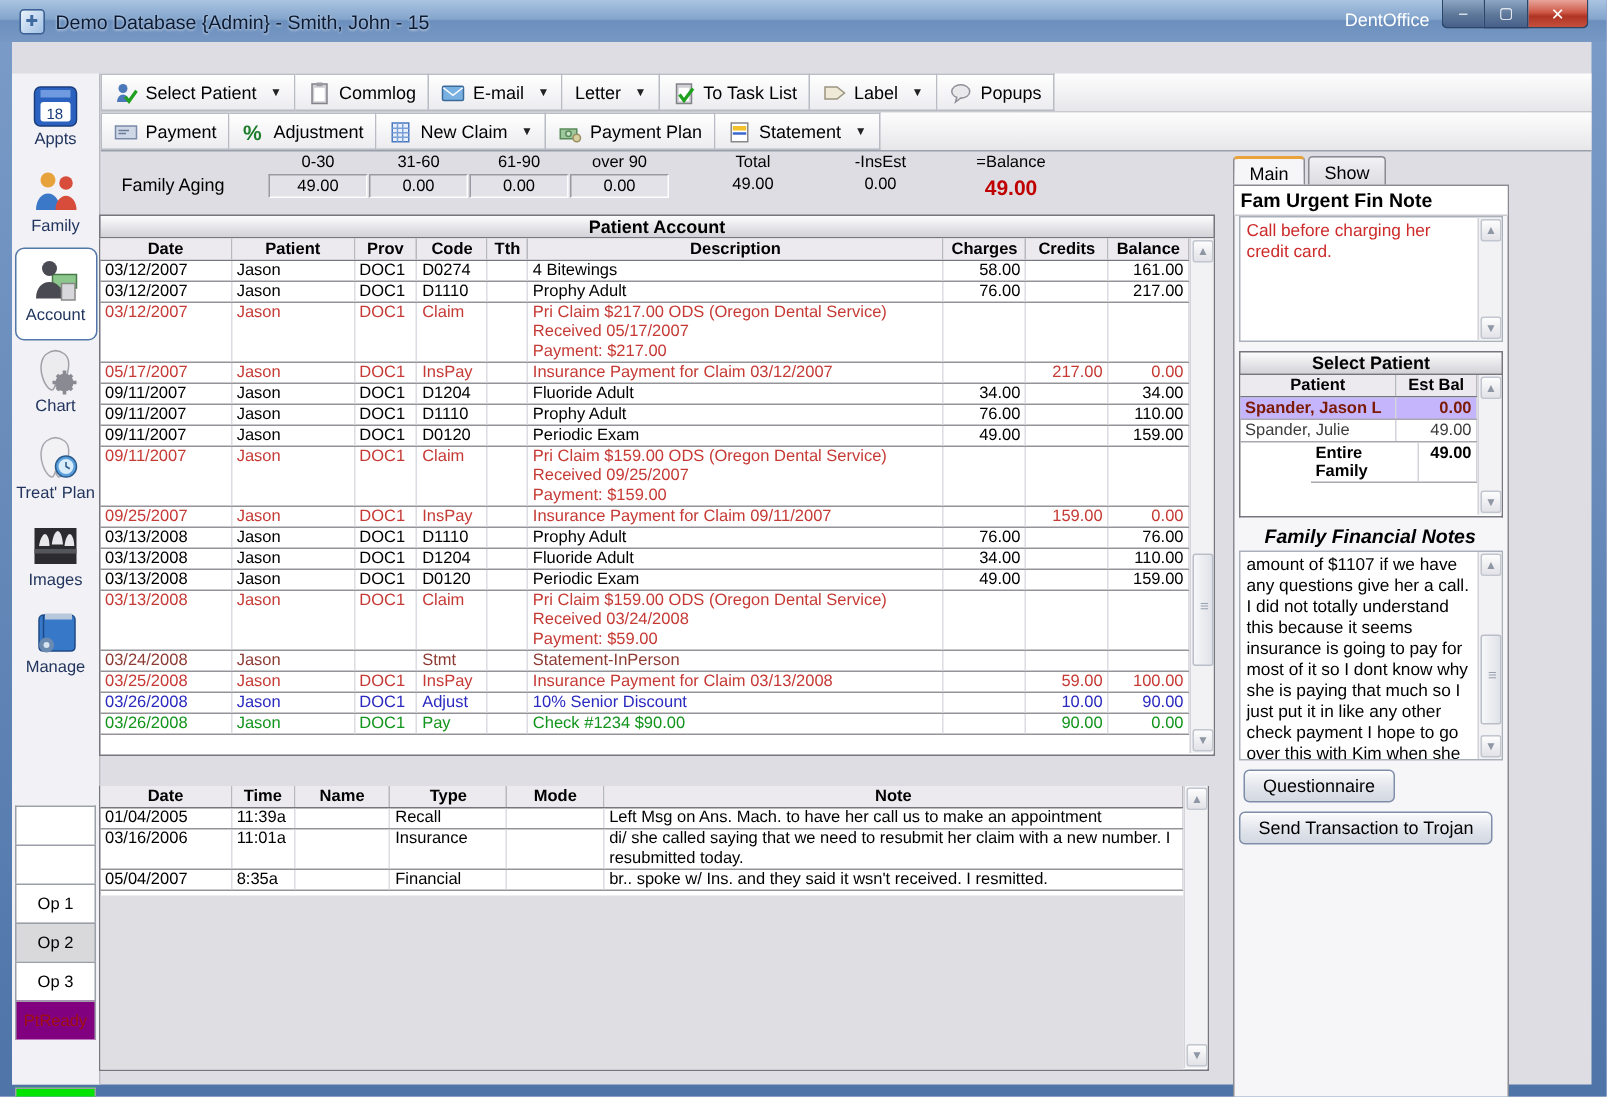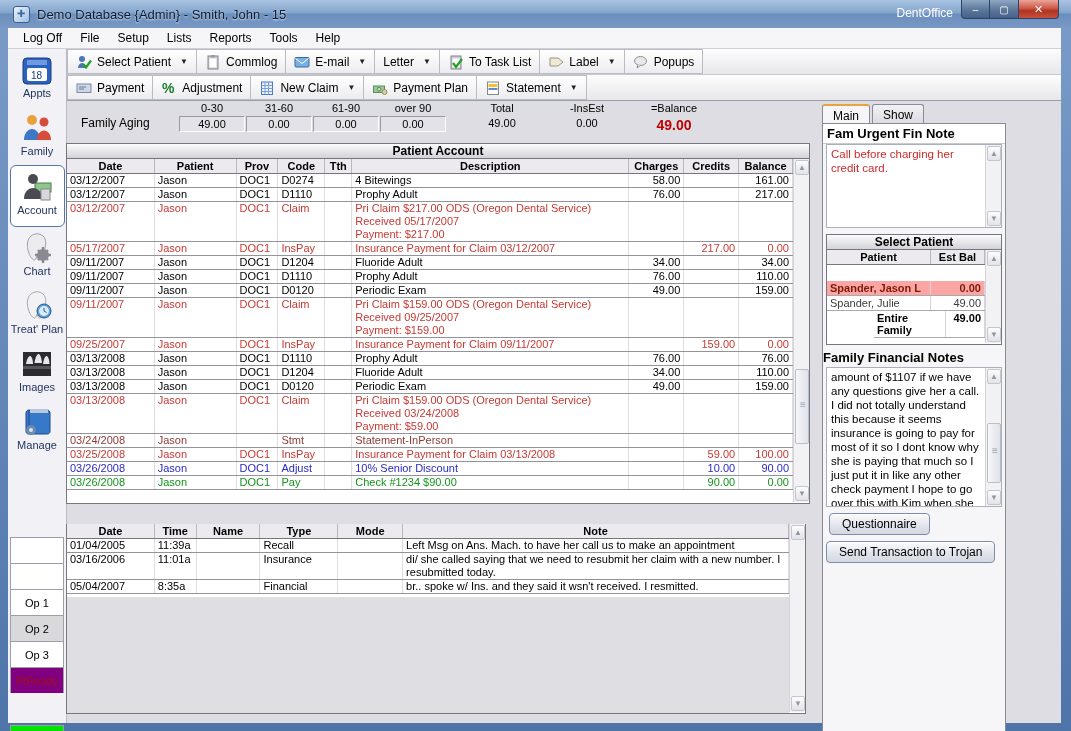--- a/index.html
+++ b/index.html
@@ -85,24 +85,24 @@
   .tabpage { position:absolute; left:0; top:19px; width:184px; height:621px; background:#f6f5f8;
     border:1px solid #8a8a92; }
   .sect-title { font-weight:bold; font-size:13px; padding:2px 4px; background:#fff; border-bottom:1px solid #c9c9cf; }
   .notebox { position:relative; margin:0 3px; background:#fff; border:1px solid #aab0ba; overflow:hidden; }
   .notebox .ntext { padding:2px 20px 2px 4px; line-height:14px; font-size:11.5px; }
   .red-note { color:#cd2a2a; }
   .sp-band { margin:6px 3px 0; }
   .sp-grid { margin:0 3px; background:#fff; border:1px solid #76767e; border-top:none; position:relative; }
   .sp-row { display:flex; border-bottom:1px solid #a8a8ae; }
   .sp-cell { padding:1px 3px; border-right:1px solid #d4d4da; }
-  .sp-sel { background:#fca5a5; font-weight:bold; color:#7c1a05;margin-top:16px; }
+  .sp-sel { background:#c4b5fd; font-weight:bold; color:#7c1a05; }
   .sp-dim { color:#3c3c3c; }
   .sp-bold { font-weight:bold;margin-left:47px; }
-  .fam-title { font-weight:bold; font-size:13px; padding:5px 0 2px; }
+  .fam-title { font-weight:bold; font-size:13px; padding:5px 20px 2px;font-style:italic; }
   .pbtn { display:block; margin:6px 0 0 6px; padding:3px 12px; font-size:12px;
     border:1px solid #7e8ea8; border-radius:4px; background:linear-gradient(180deg,#fbfbfc,#dfe3ea 60%,#d3d8e2); box-shadow:0 1px 0 #fff inset; }
   .gray-fill { position:absolute; left:0; right:0; background:#dedee3; }
 </style>
 </head>
 <body>
 
 <div class="frame"></div>
 
 <div class="titlebar">
@@ -110,29 +110,20 @@
   <div class="title-text">Demo Database {Admin} - Smith, John - 15</div>
   <div class="brand">DentOffice</div>
   <div class="winbtns">
     <div class="winbtn minb">–</div>
     <div class="winbtn maxb">▢</div>
     <div class="winbtn closeb">✕</div>
   </div>
 </div>
 
 <div class="app">
-  <div class="menubar" id="menubar">
-      <div class="menu-item">Log Off</div>
-      <div class="menu-item">File</div>
-      <div class="menu-item">Setup</div>
-      <div class="menu-item">Lists</div>
-      <div class="menu-item">Reports</div>
-      <div class="menu-item">Tools</div>
-      <div class="menu-item">Help</div>
-    </div>
   <div class="toolbar" id="toolbar1">
       <div class="tb-btn">
         <span class="tb-icon"><svg width="16" height="16" viewBox="0 0 16 16">
             <circle cx="6" cy="5" r="3" fill="#4a78b8"></circle>
             <path d="M2 14c0-3 2-5 4-5s4 2 4 5z" fill="#4a78b8"></path>
             <path d="M7.5 10.5l2.5 3 5-7" stroke="#1fa01f" stroke-width="2.2" fill="none"></path>
           </svg></span>
         <div style="display: inline;">Select Patient</div>
         <div class="tb-caret">▼</div>
       </div>

